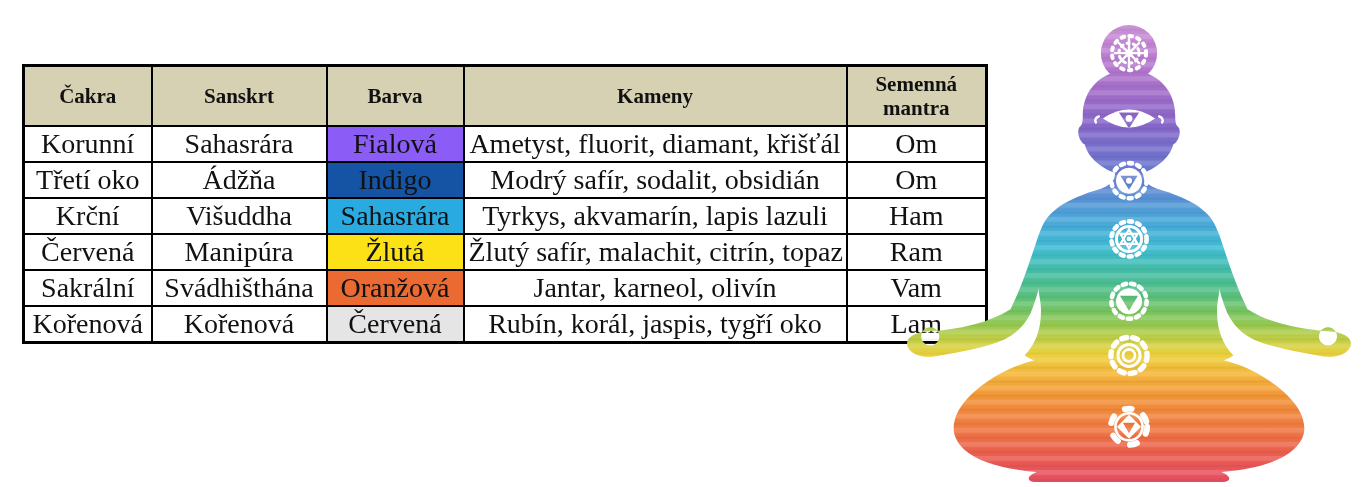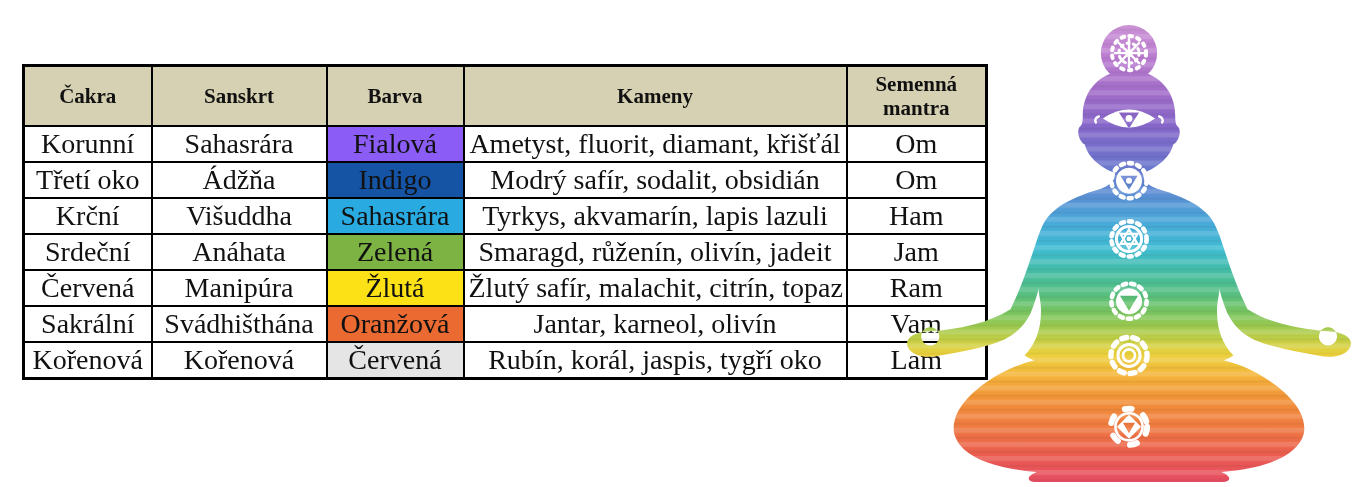--- a/index.html
+++ b/index.html
@@ -58,27 +58,20 @@
       <td style="background-color: rgb(21, 83, 164);">Indigo</td>
       <td>Modrý safír, sodalit, obsidián</td>
       <td>Om</td>
     </tr>
     <tr>
       <td>Krční</td>
       <td>Višuddha</td>
       <td style="background-color: rgb(41, 171, 226);">Sahasrára</td>
       <td>Tyrkys, akvamarín, lapis lazuli</td>
       <td>Ham</td>
-    </tr>
-    <tr>
-      <td>Srdeční</td>
-      <td>Anáhata</td>
-      <td style="background-color: rgb(124, 179, 66);">Zelená</td>
-      <td>Smaragd, růženín, olivín, jadeit</td>
-      <td>Jam</td>
     </tr>
     <tr>
       <td>Červená</td>
       <td>Manipúra</td>
       <td style="background-color: rgb(251, 225, 22);">Žlutá</td>
       <td>Žlutý safír, malachit, citrín, topaz</td>
       <td>Ram</td>
     </tr>
     <tr>
       <td>Sakrální</td>

